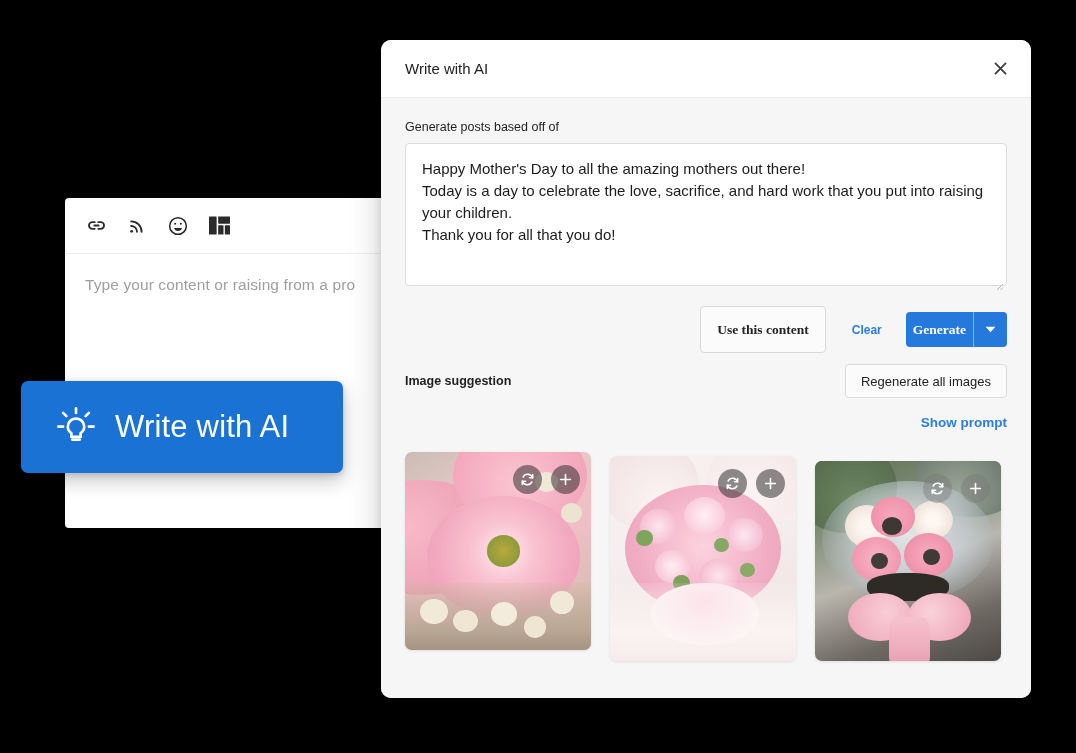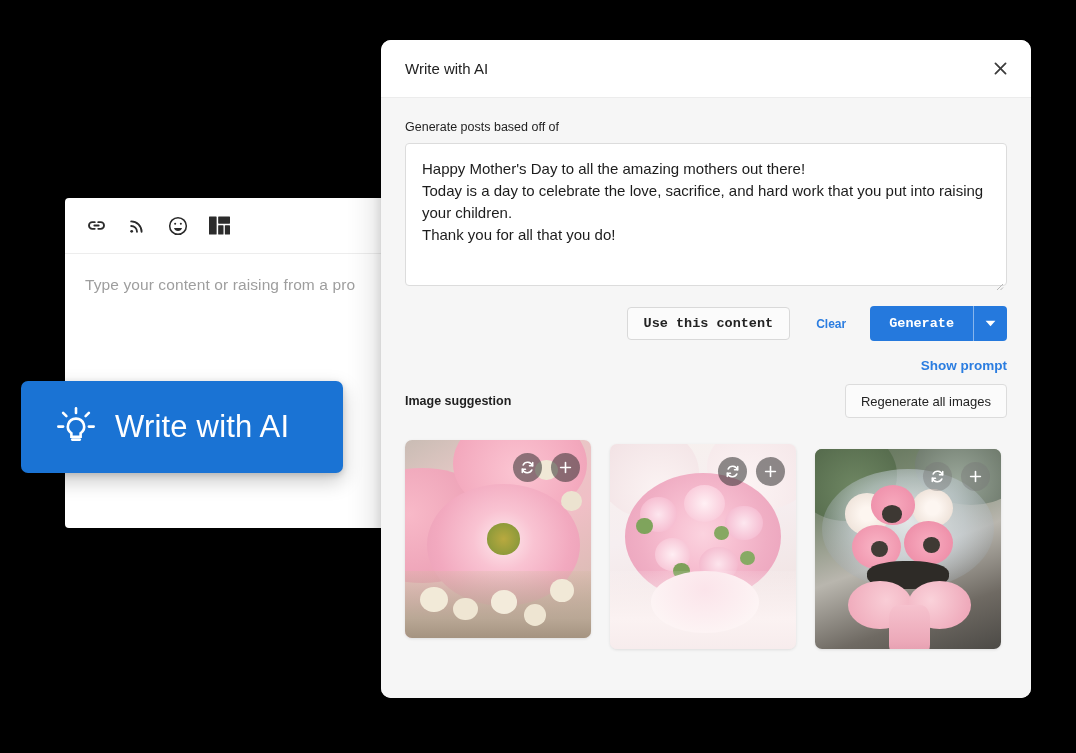--- a/index.html
+++ b/index.html
@@ -175,29 +175,29 @@
   }
 
   #action-row {
     display: flex;
     align-items: center;
     justify-content: flex-end;
     gap: 0;
     margin-top: 16px;
   }
   #use-this-content-button {
-    height: 33px;
+    height: 47px;
     padding: 0 16px;
     background: #fbfbfb;
     border: 1px solid #d9d9d9;
     border-radius: 4px;
     font-size: 13.5px;
     font-weight: bold;
     color: #232323;
-    font-family: Liberation Mono, monospace;
+    font-family: Liberation Serif, serif;
     cursor: pointer;
     display: flex;
     align-items: center;
   }
   #clear-link {
     font-size: 12px;
     font-weight: bold;
     color: #2b7de0;
     cursor: pointer;
     margin-left: 26px;
@@ -207,25 +207,25 @@
     display: flex;
     height: 35px;
     border-radius: 4px;
     overflow: hidden;
   }
   #generate-button {
     background: #2579dd;
     color: #ffffff;
     font-size: 13.5px;
     font-weight: bold;
-    padding: 0 19px;
+    padding: 0 7px;
     display: flex;
     align-items: center;
     border: none;
-    font-family: Liberation Mono, monospace;
+    font-family: Liberation Serif, serif;
     cursor: pointer;
   }
   #generate-dropdown-button {
     background: #2579dd;
     width: 33px;
     display: flex;
     align-items: center;
     justify-content: center;
     border-left: 1px solid rgba(255,255,255,0.45);
     cursor: pointer;
@@ -416,27 +416,27 @@
       <div id="generate-split">
         <button id="generate-button">Generate</button>
         <div id="generate-dropdown-button">
           <svg width="11" height="7" viewBox="0 0 11 7" fill="currentColor">
             <path d="M0.6 0.7h9.8L5.5 6.3z"></path>
           </svg>
         </div>
       </div>
     </div>
 
-    <div id="show-prompt-row">
-      <span id="show-prompt-link">Show prompt</span>
-    </div>
-
     <div id="image-suggestion-row">
       <span id="image-suggestion-label">Image suggestion</span>
       <button id="regenerate-all-images-button">Regenerate all images</button>
+    </div>
+
+    <div id="show-prompt-row">
+      <span id="show-prompt-link">Show prompt</span>
     </div>
 
     <div id="image-grid">
 
       <div class="image-card c1">
         <div class="thumb-canvas" style="background:linear-gradient(150deg,#c9bcb4 0%,#e6c9c6 24%,#f0bfc6 55%,#cdbaa9 100%);">
           <div class="blob" style="left:-34%;top:14%;width:86%;height:58%;background:radial-gradient(circle at 42% 40%,#f8b9c8,#eda2b7 62%,#e293ab 100%);"></div>
           <div class="blob" style="left:26%;top:-14%;width:72%;height:52%;background:radial-gradient(circle at 48% 58%,#fbc5d2,#f3a8bd 70%,#e7a0b2 100%);"></div>
           <div class="blob" style="left:12%;top:22%;width:82%;height:62%;background:radial-gradient(circle at 50% 46%,#fde2e8 6%,#f9c3d2 30%,#f2a9bf 66%,#e89db4 100%);"></div>
           <div class="blob" style="left:44%;top:42%;width:18%;height:16%;background:radial-gradient(circle,#b9a93f,#8e9a3a 70%,#6f8233 100%);"></div>

